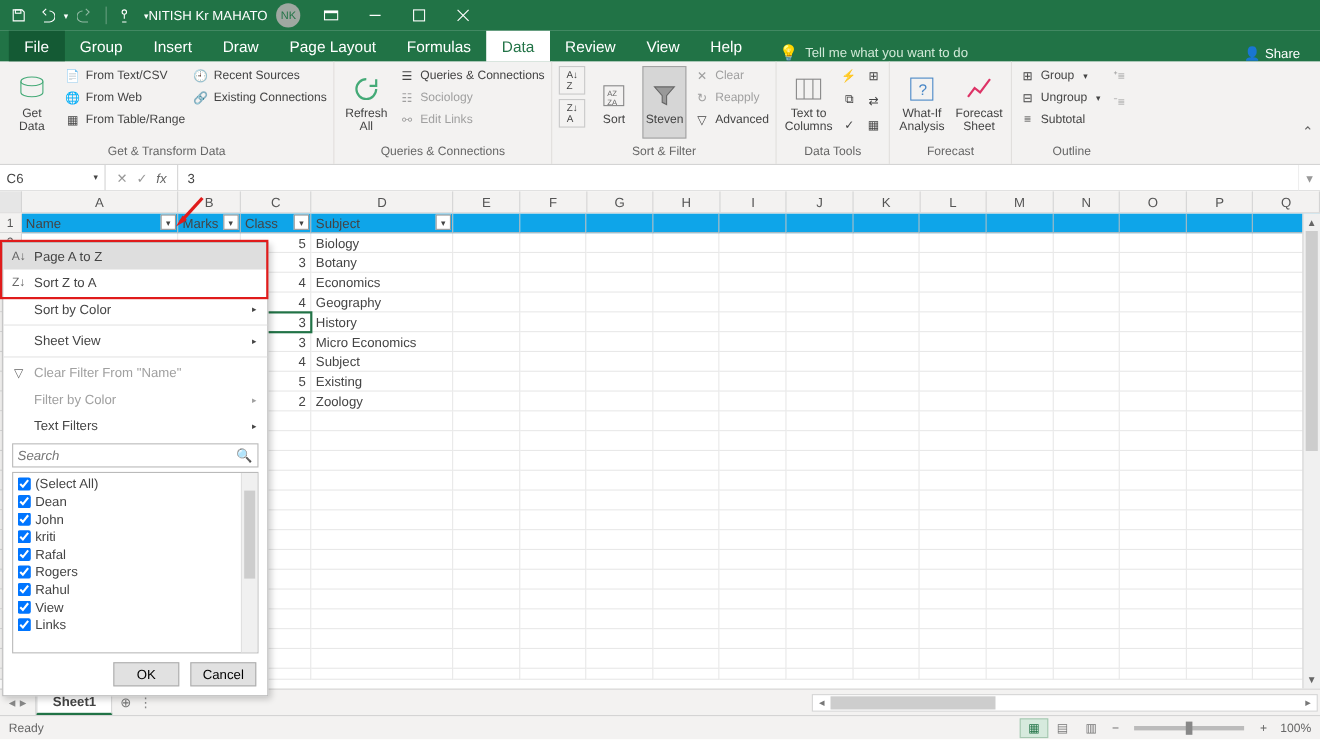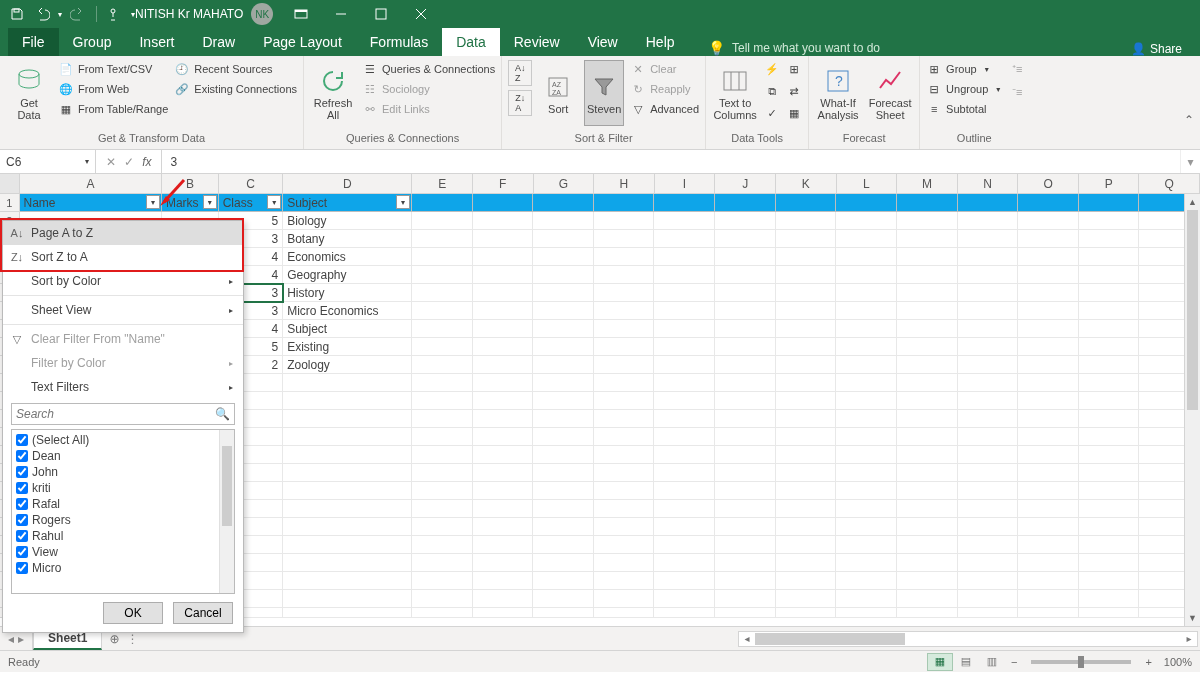--- a/index.html
+++ b/index.html
@@ -1010,21 +1010,21 @@
         <div class="ci">
           <input type="checkbox" checked="" style="">
           <span>Rahul</span>
         </div>
         <div class="ci">
           <input type="checkbox" checked="" style="">
           <span>View</span>
         </div>
         <div class="ci">
           <input type="checkbox" checked="" style="">
-          <span>Micro</span>
+          <span>Links</span>
         </div>
       </div>
     <div class="scrollbar">
         <div class="thumb"></div>
       </div>
   </div>
   <div class="btnrow">
     <button>OK</button>
     <button>Cancel</button>
   </div>

